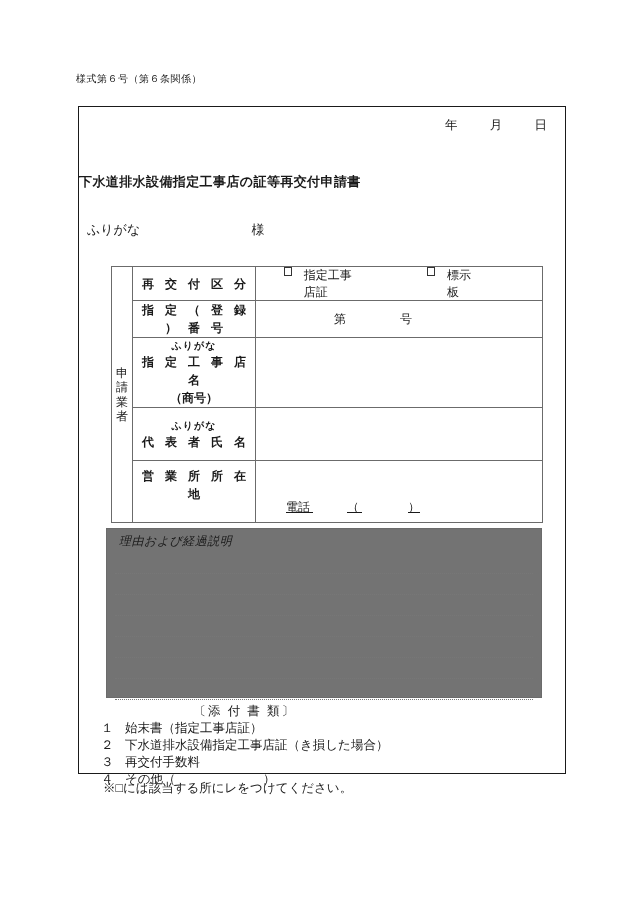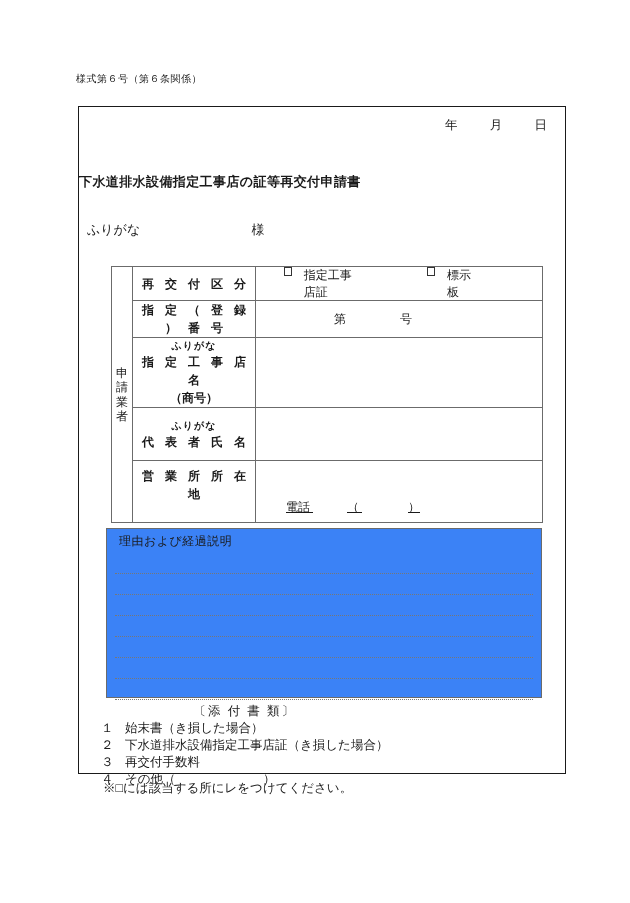--- a/index.html
+++ b/index.html
@@ -158,21 +158,22 @@
 
   
   .reason-box {
     position: absolute;
     left: 27px;
     top: 421px;
     width: 436px;
     height: 170px;
     border: 1px solid #6b6b6b;
     box-sizing: border-box;
-    background: #3b82f6;
+    background: #737373;
+    font-style: italic;
   }
   .reason-title {
     position: absolute;
     left: 12px;
     top: 4px;
     font-size: 12px;
     letter-spacing: 0.5px;
   }
   .reason-lines {
     position: absolute;
@@ -308,21 +309,21 @@
         <div class="dotline"></div>
         <div class="dotline"></div>
         <div class="dotline"></div>
         <div class="dotline"></div>
       </div>
     </div>
 
     <div class="attach-block">
       <div class="attach-head">〔添 付 書 類〕</div>
       <div class="attach-item">
-        <span class="idx">１</span><span>始末書（き損した場合）</span>
+        <span class="idx">１</span><span>始末書（指定工事店証）</span>
       </div>
       <div class="attach-item">
         <span class="idx">２</span><span>下水道排水設備指定工事店証（き損した場合）</span>
       </div>
       <div class="attach-item">
         <span class="idx">３</span><span>再交付手数料</span>
       </div>
       <div class="attach-item">
         <span class="idx">４</span><span>その他（　　　　　　　）</span>
       </div>

